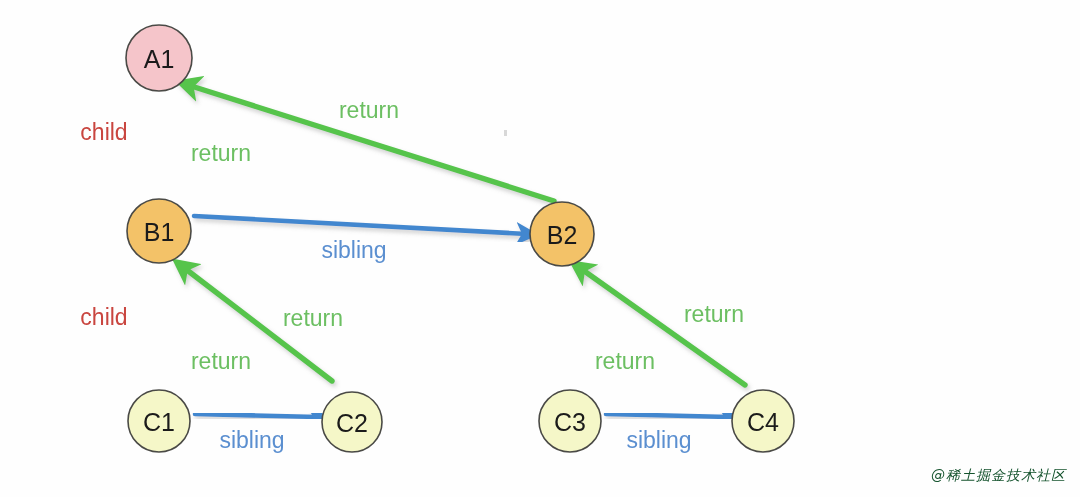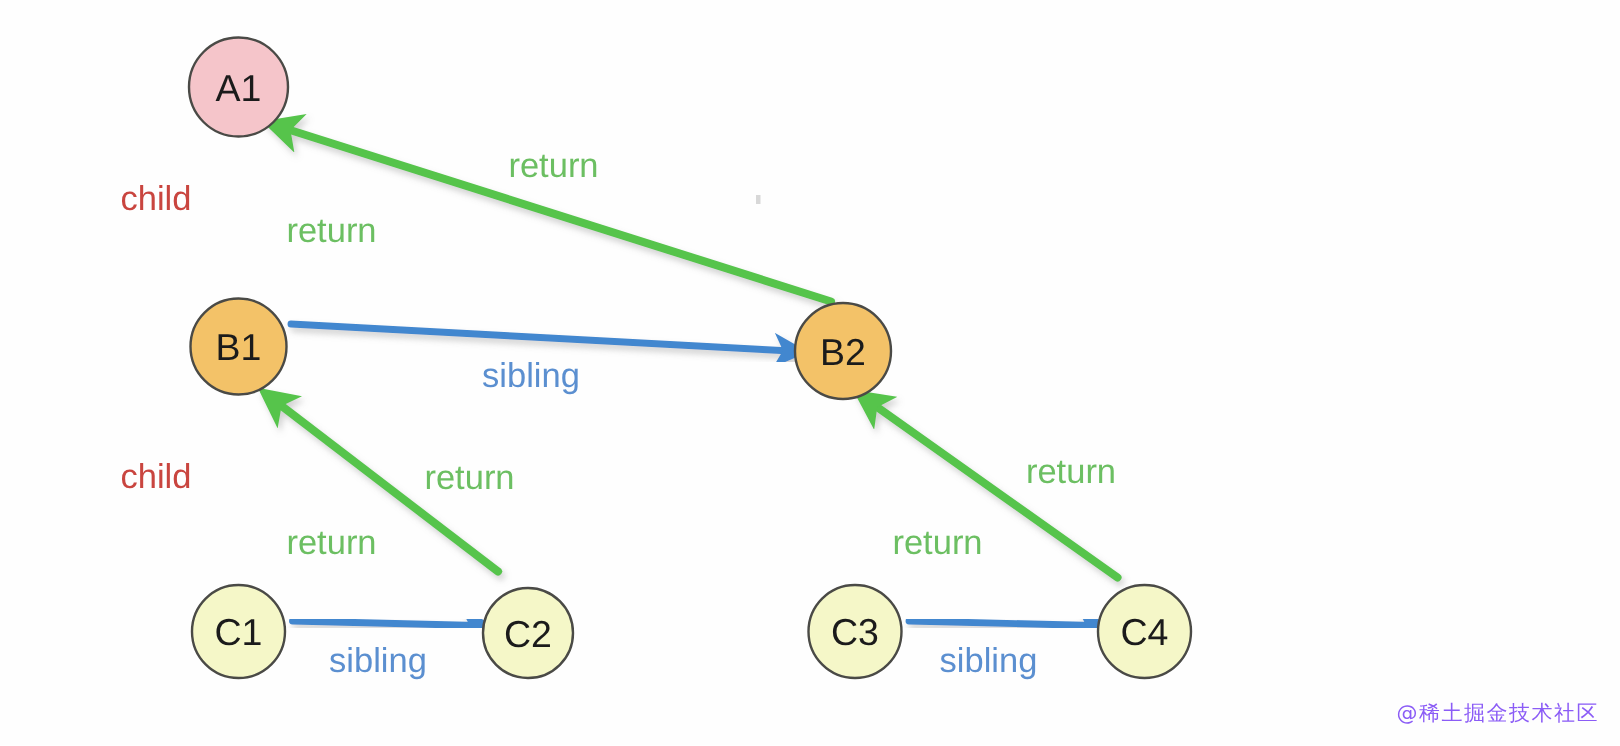--- a/index.html
+++ b/index.html
@@ -61,23 +61,24 @@
   }
   .lbl-child { fill: #c9453f; }
   .lbl-return { fill: #6cbf62; }
   .lbl-sibling { fill: #5b8fd0; }
   .watermark {
     position: absolute;
     right: 14px;
     bottom: 12px;
     font-family: "DejaVu Sans", sans-serif;
     font-size: 14px;
-    color: #8b5cf6;
+    color: #14532d;
     letter-spacing: 1px;
     user-select: none;
+    font-style: italic;
   }
   .speck {
     position: absolute;
     left: 504px;
     top: 130px;
     width: 3px;
     height: 6px;
     background: #d8d8d8;
   }
 </style>

